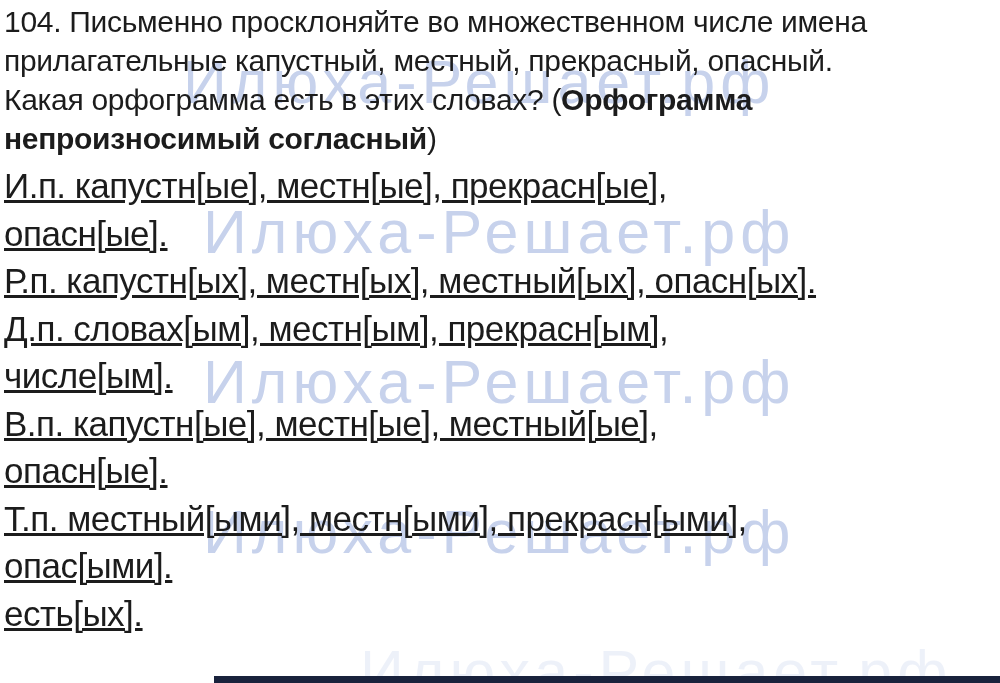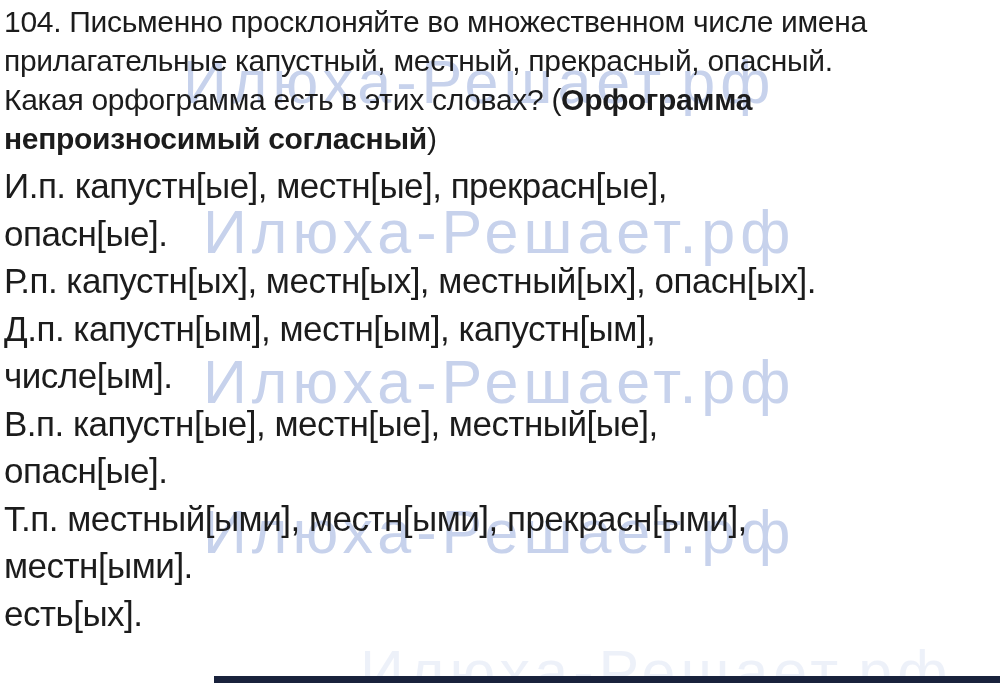--- a/index.html
+++ b/index.html
@@ -37,20 +37,21 @@
     font-size: 30px;
     line-height: 39px;
     letter-spacing: -0.3px;
   }
   .task .bold { font-weight: 700; margin-top: 28px; }
   .answer {
     margin-top: 4px;
     font-size: 35px;
     line-height: 47.5px;
     letter-spacing: -0.5px;
+    text-decoration: underline;
   }
   .answer .a-line { white-space: nowrap; }
   .bottom-bar {
     position: absolute;
     z-index: 2;
     left: 214px;
     right: 0;
     bottom: 0;
     height: 7px;
     background: var(--bar, #19223c);
@@ -73,26 +74,26 @@
       <div class="t-line">104. Письменно просклоняйте во множественном числе имена</div>
       <div class="t-line">прилагательные капустный, местный, прекрасный, опасный.</div>
       <div class="t-line"><span>Какая орфограмма есть в этих словах? (</span><span class="bold">Орфограмма</span></div>
       <div class="t-line"><span class="bold">непроизносимый согласный</span><span>)</span></div>
     </div>
 
     <div class="answer">
       <div class="a-line">И.п. капустн[ые], местн[ые], прекрасн[ые],</div>
       <div class="a-line">опасн[ые].</div>
       <div class="a-line">Р.п. капустн[ых], местн[ых], местный[ых], опасн[ых].</div>
-      <div class="a-line">Д.п. капустн[ым], местн[ым], капустн[ым],</div>
+      <div class="a-line">Д.п. словах[ым], местн[ым], прекрасн[ым],</div>
       <div class="a-line">числе[ым].</div>
       <div class="a-line">В.п. капустн[ые], местн[ые], местный[ые],</div>
       <div class="a-line">опасн[ые].</div>
       <div class="a-line">Т.п. местный[ыми], местн[ыми], прекрасн[ыми],</div>
-      <div class="a-line">местн[ыми].</div>
+      <div class="a-line">опас[ыми].</div>
       <div class="a-line">есть[ых].</div>
     </div>
 
   </div>
 
   <div class="bottom-bar"></div>
 
 </div>
 
 </body></html>

